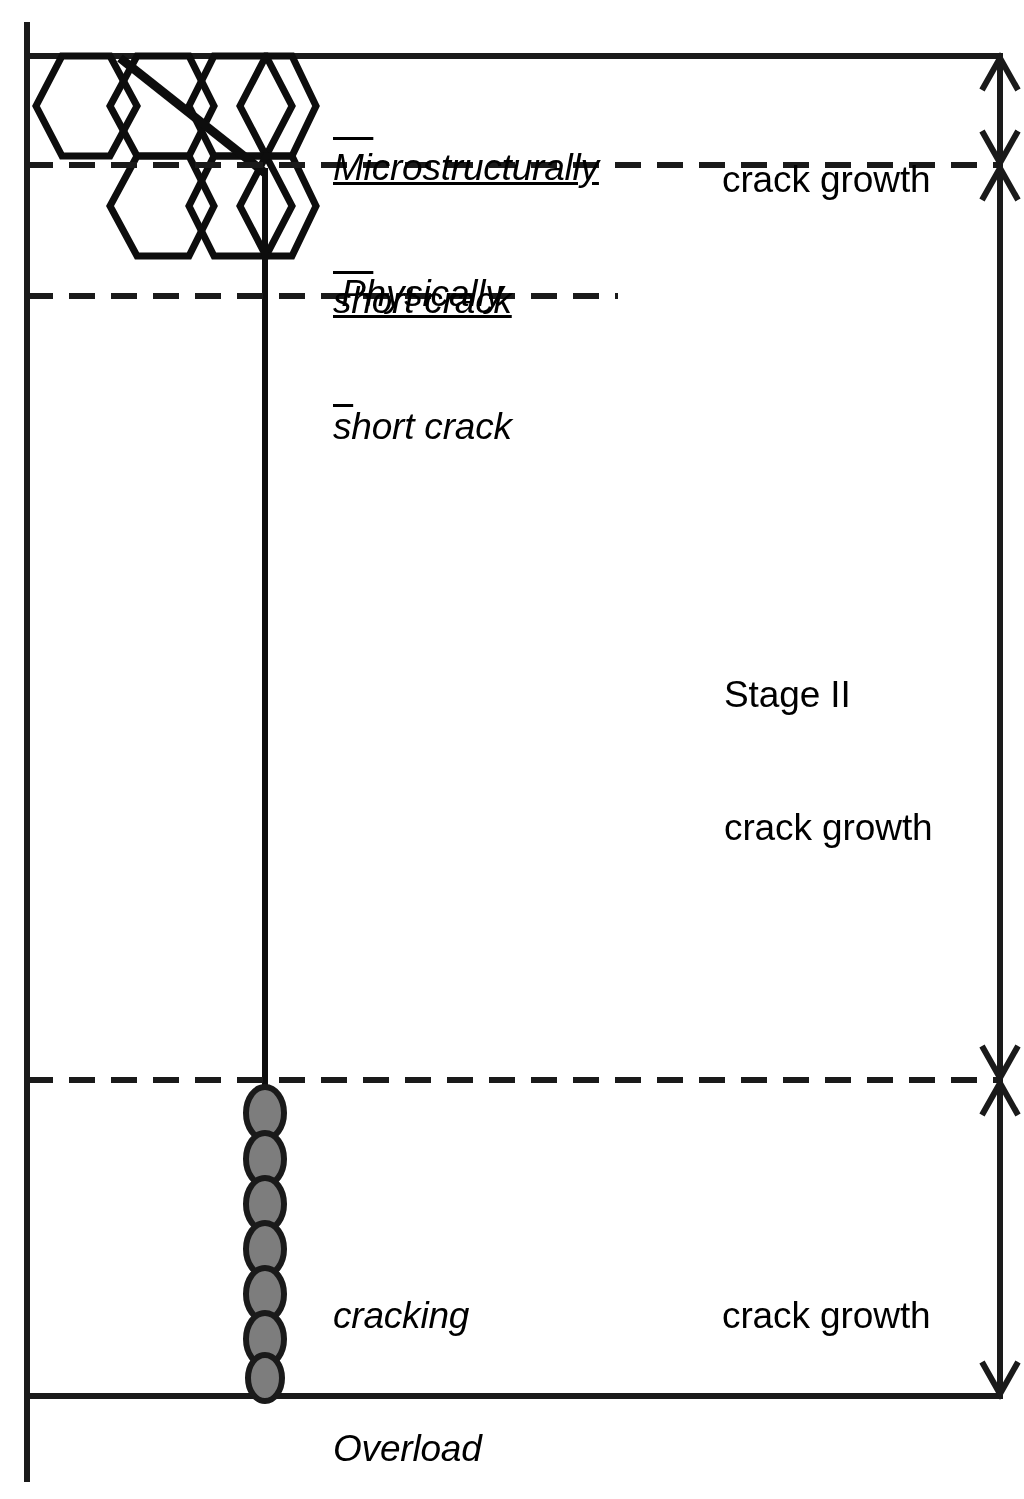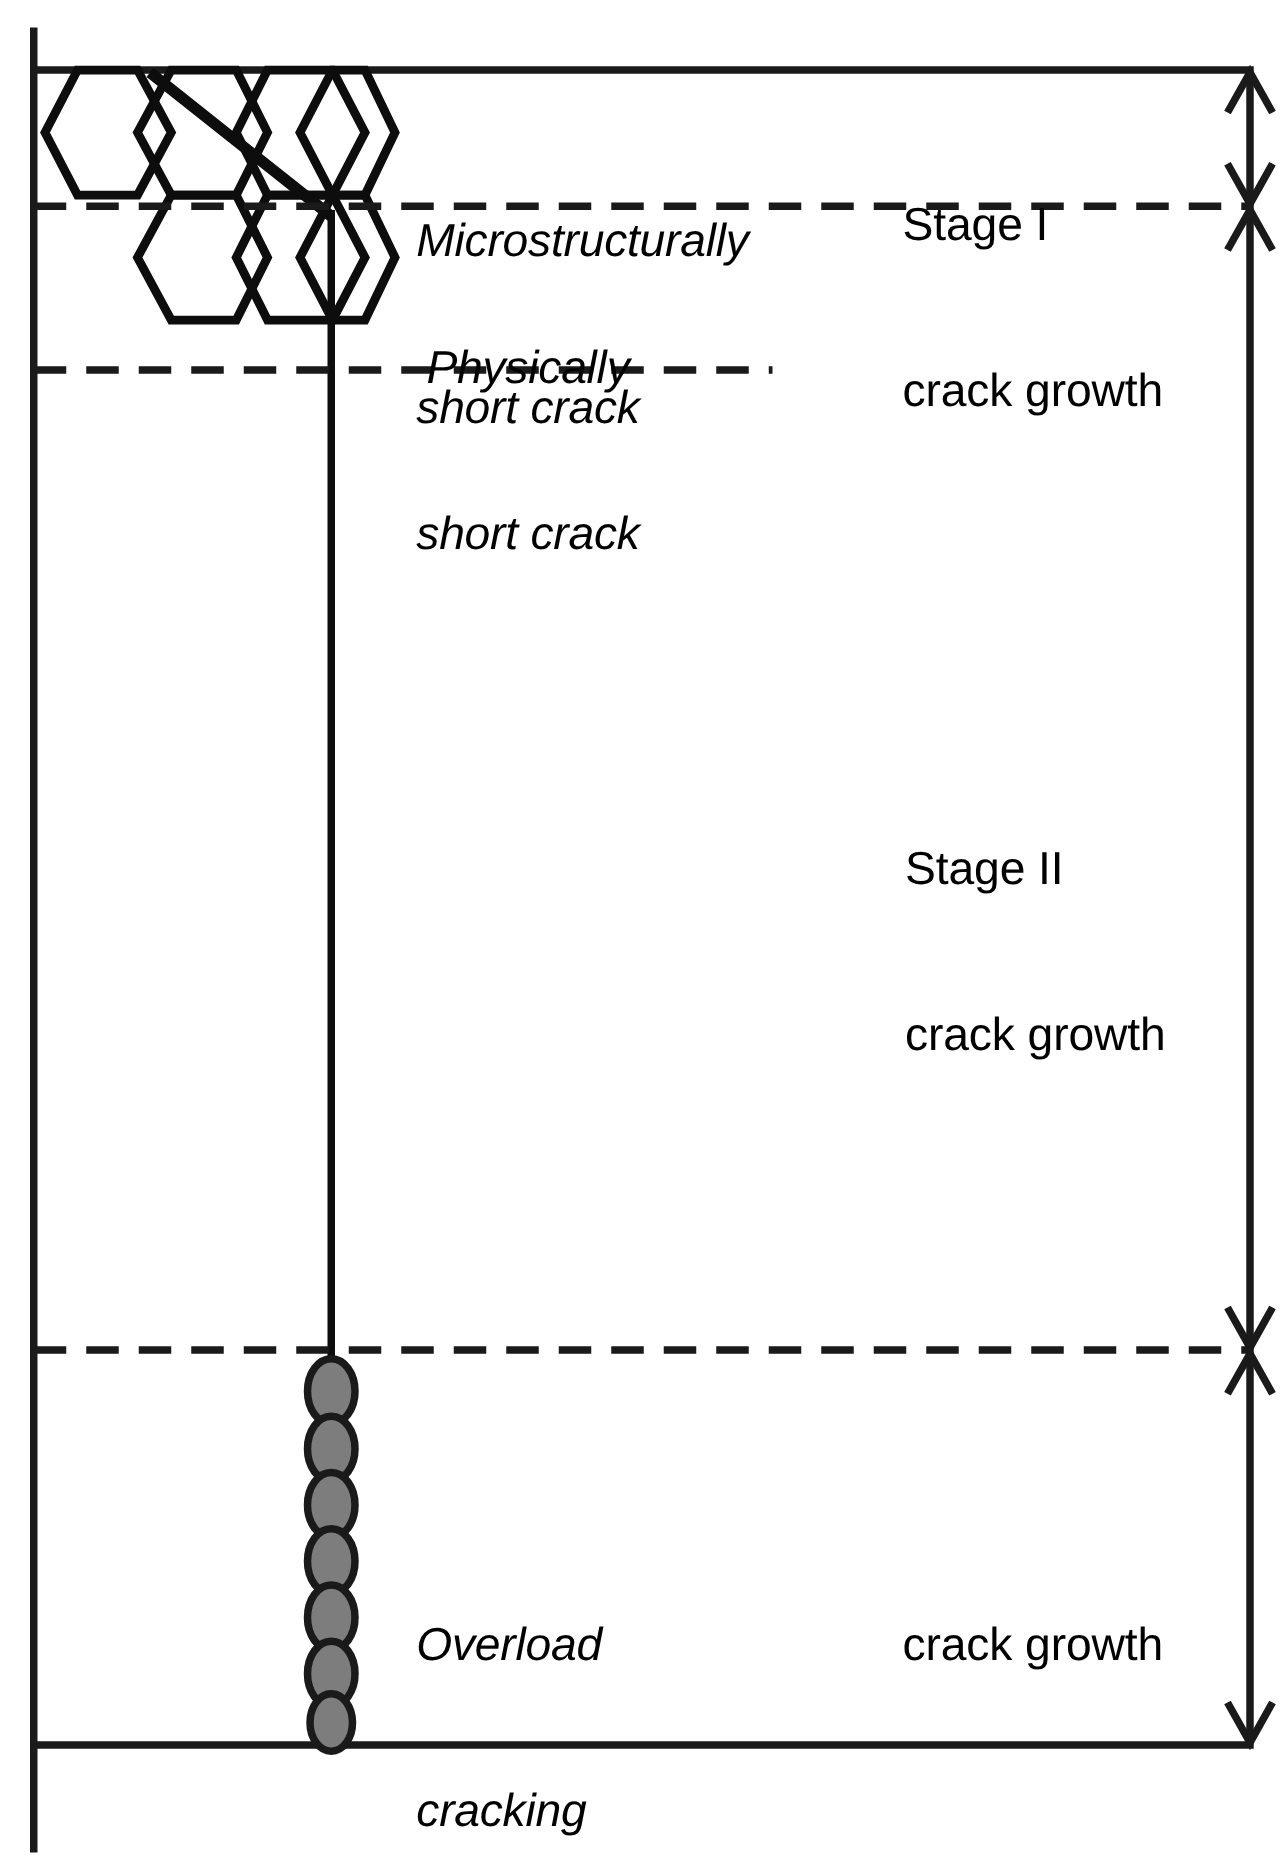--- a/index.html
+++ b/index.html
@@ -119,37 +119,36 @@
 
       <g>
         <line x1="1000" y1="1086" x2="1000" y2="1392"></line>
         <polyline points="982,1115 1000,1083 1018,1115"></polyline>
         <polyline points="982,1362 1000,1394 1018,1362"></polyline>
       </g>
     </g>
 
   </svg>
 
-  <div class="lbl lbl-italic" style="left:333px; top:82px;">
+  <div class="lbl lbl-italic" style="left:333px; top:57px;text-decoration:underline;">
     <span class="lbl-line">Microstructurally</span>
     <span class="lbl-line">short crack</span>
   </div>
 
   <div class="lbl lbl-italic" style="left:333px; top:183px;text-align:center;">
     <span class="lbl-line">Physically</span>
     <span class="lbl-line">short crack</span>
   </div>
 
   <div class="lbl lbl-italic" style="left:333px; top:1205px;">
+    <span class="lbl-line">cracking</span>
     <span class="lbl-line">Overload</span>
-    <span class="lbl-line">cracking</span>
   </div>
 
   <div class="lbl lbl-upright" style="left:722px; top:69px;">
-    <span class="lbl-line">Stage I</span>
     <span class="lbl-line">crack growth</span>
   </div>
 
   <div class="lbl lbl-upright" style="left:724px; top:584px;">
     <span class="lbl-line">Stage II</span>
     <span class="lbl-line">crack growth</span>
   </div>
 
   <div class="lbl lbl-upright" style="left:722px; top:1205px;">
     <span class="lbl-line">crack growth</span>

